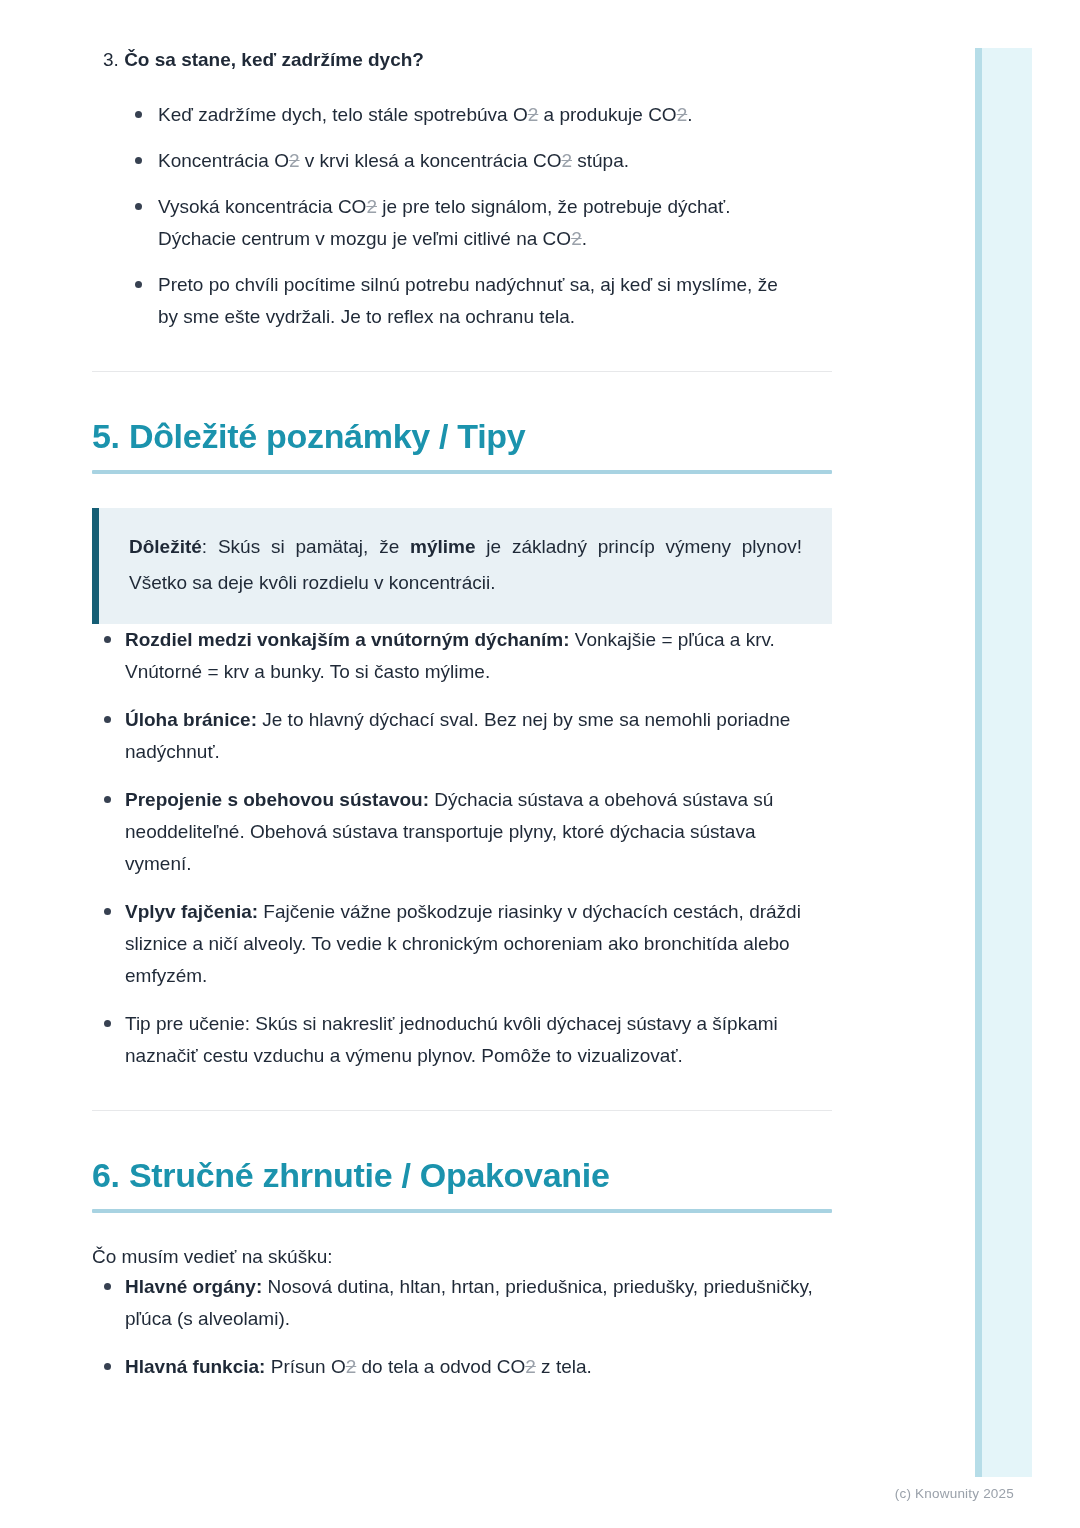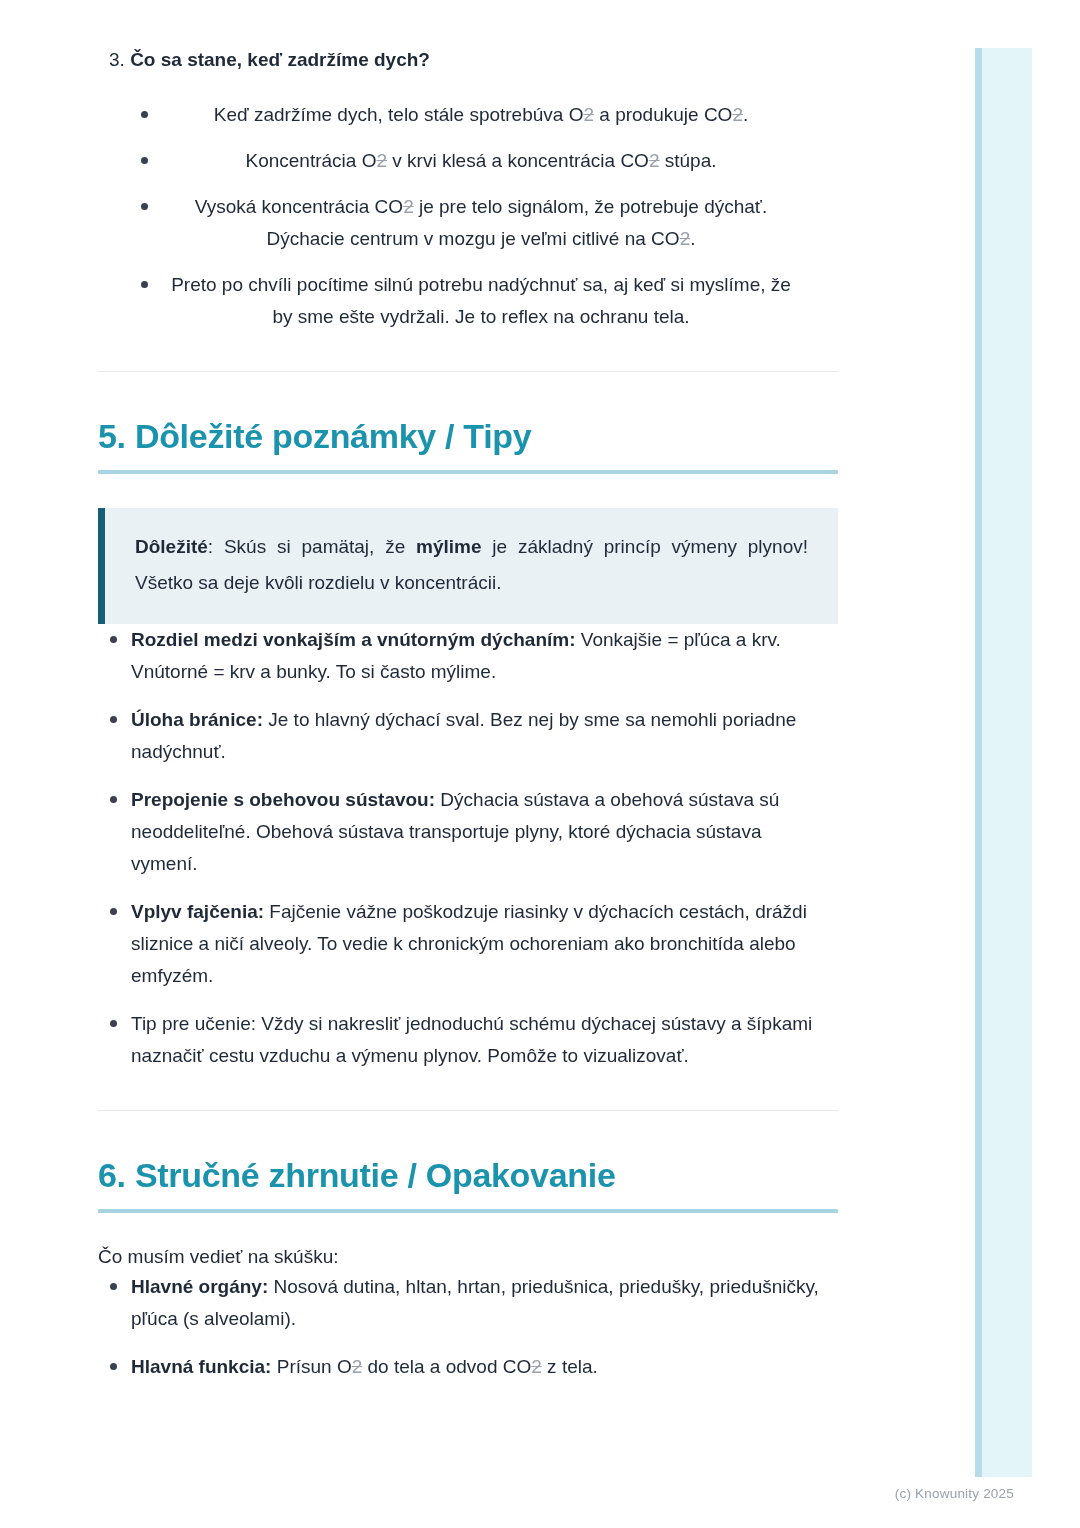--- a/index.html
+++ b/index.html
@@ -31,21 +31,20 @@
     width:50px;height:1429px;
     background:var(--bar_fill);
     border-left:7px solid var(--bar_edge);
     z-index:1;
   }
   .content{
     position:absolute;
     left:92px;top:0;
     width:740px;
     z-index:2;
-    margin-left:6px;
   }
   .sec-num-heading{
     margin-top:47px;
     padding-left:11px;
     font-size:19px;
     line-height:26px;
   }
   .sec-num-heading .num{font-weight:400;}
   .sec-num-heading .ttl{font-weight:700;}
   ul.list{
@@ -59,21 +58,21 @@
   }
   ul.list li::before{
     content:"";
     position:absolute;
     width:7px;height:7px;
     border-radius:50%;
     background:var(--bullet);
     top:12px;
   }
   ul.list-a{margin-top:26px;}
-  ul.list-a li{padding-left:66px; padding-right:40px;text-align:center;}
+  ul.list-a li{padding-left:66px; padding-right:40px;}
   ul.list-a li::before{left:43px;}
   ul.list-a li + li{margin-top:14px;}
   ul.list-b li{padding-left:33px; padding-right:6px;}
   ul.list-b li::before{left:12px;}
   ul.list-b li + li{margin-top:16px;}
   .divider{
     border:none;
     height:1px;
     background:var(--divider);
     margin:38px 0 0 0;
@@ -154,21 +153,21 @@
 
     <div class="callout">
       <p><span class="b">Dôležité</span><span>: Skús si pamätaj, že </span><span class="b">mýlime</span><span> je základný princíp výmeny plynov! Všetko sa deje kvôli rozdielu v koncentrácii.</span></p>
     </div>
 
     <ul class="list list-b notes-list">
       <li><span><span class="b">Rozdiel medzi vonkajším a vnútorným dýchaním:</span><span> Vonkajšie = pľúca a krv. Vnútorné = krv a bunky. To si často mýlime.</span></span></li>
       <li><span><span class="b">Úloha bránice:</span><span> Je to hlavný dýchací sval. Bez nej by sme sa nemohli poriadne nadýchnuť.</span></span></li>
       <li><span><span class="b">Prepojenie s obehovou sústavou:</span><span> Dýchacia sústava a obehová sústava sú </span><span class="i">neoddeliteľné</span><span>. Obehová sústava transportuje plyny, ktoré dýchacia sústava vymení.</span></span></li>
       <li><span><span class="b">Vplyv fajčenia:</span><span> Fajčenie vážne poškodzuje riasinky v dýchacích cestách, dráždi sliznice a ničí alveoly. To vedie k chronickým ochoreniam ako bronchitída alebo emfyzém.</span></span></li>
-      <li><span><span class="i">Tip pre učenie:</span><span> Vždy si nakresliť jednoduchú schému dýchacej sústavy a šípkami naznačiť cestu vzduchu a výmenu plynov. Pomôže to vizualizovať.</span></span></li>
+      <li><span><span class="i">Tip pre učenie:</span><span> Skús si nakresliť jednoduchú kvôli dýchacej sústavy a šípkami naznačiť cestu vzduchu a výmenu plynov. Pomôže to vizualizovať.</span></span></li>
     </ul>
 
     <hr class="divider">
 
     <h2 class="sec-heading">6. Stručné zhrnutie / Opakovanie</h2>
     <div class="heading-rule"></div>
 
     <p class="intro">Čo musím vedieť na skúšku:</p>
 
     <ul class="list list-b summary-list">

